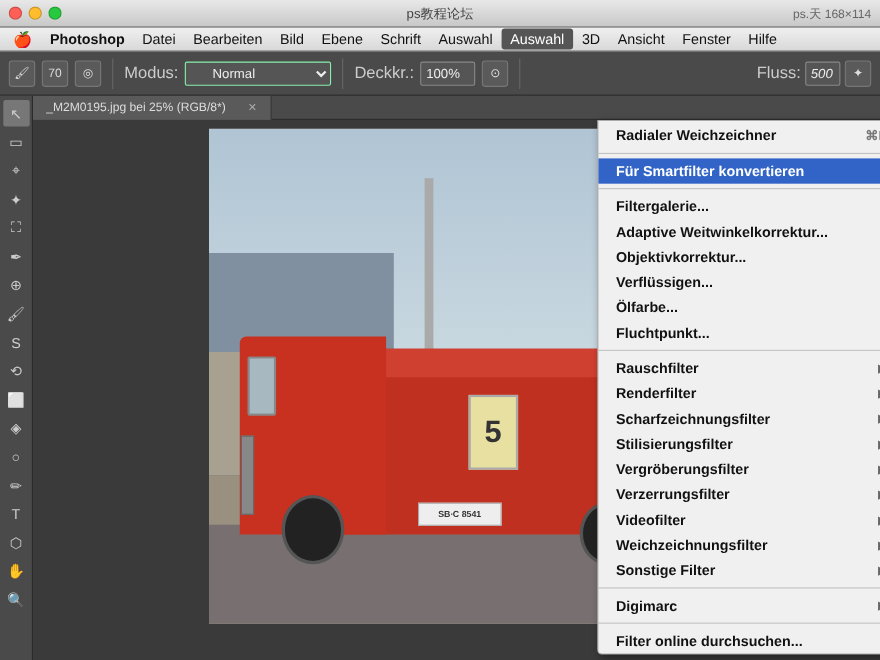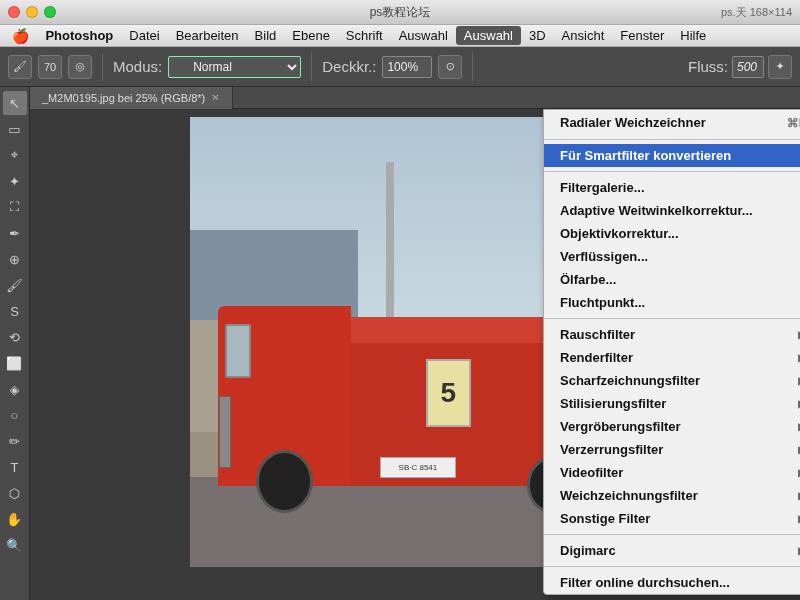--- a/index.html
+++ b/index.html
@@ -173,21 +173,21 @@
       border-bottom: 1px solid #2a2a2a;
     }
     .canvas-tab {
       height: 22px;
       padding: 0 12px;
       background: #5a5a5a;
       color: #ddd;
       font-size: 11px;
       display: flex;
       align-items: center;
-      gap: 6px;
+      gap: 20px;
       border-right: 1px solid #333;
     }
     .canvas-tab .close-x {
       font-size: 10px;
       color: #aaa;
       cursor: pointer;
     }
     .canvas-image {
       position: absolute;
       top: 30px;
@@ -220,21 +220,21 @@
     .truck-main { position: absolute; bottom: 0; left: 10%; width: 80%; height: 75%; background: #c03020; border-radius: 4px 8px 0 0; }
     .truck-cab { position: absolute; bottom: 0; left: 0; width: 28%; height: 80%; background: #c83020; border-radius: 6px 0 0 0; }
     .truck-roof { position: absolute; top: 0; left: 0; width: 100%; height: 15%; background: #d04030; }
     .truck-windows { position: absolute; top: 10%; left: 5%; width: 20%; height: 30%; background: #a8b8c0; border: 2px solid #888; border-radius: 2px; }
     .truck-number { position: absolute; top: 25%; left: 42%; width: 12%; height: 40%; background: #e8e0a0; display: flex; align-items: center; justify-content: center; font-size: 28px; font-weight: bold; color: #333; border: 2px solid #aaa; }
     .truck-wheel-l { position: absolute; bottom: -12%; left: 8%; width: 12%; height: 28%; background: #222; border-radius: 50%; border: 3px solid #555; }
     .truck-wheel-r { position: absolute; bottom: -12%; right: 10%; width: 12%; height: 28%; background: #222; border-radius: 50%; border: 3px solid #555; }
     .truck-wheel-m { position: absolute; bottom: -12%; right: 25%; width: 10%; height: 25%; background: #222; border-radius: 50%; border: 3px solid #555; }
     .truck-grille { position: absolute; bottom: 10%; left: 1%; width: 9%; height: 40%; background: #888; border: 1px solid #666; }
     .truck-light { position: absolute; top: 2%; left: 5%; width: 8%; height: 8%; background: #4488cc; border-radius: 50%; }
-    .license-plate { position: absolute; bottom: 5%; left: 30%; width: 20%; height: 12%; background: #eee; border: 1px solid #aaa; display: flex; align-items: center; justify-content: center; font-size: 8px; color: #333; font-weight: normal; }
+    .license-plate { position: absolute; bottom: 5%; left: 30%; width: 20%; height: 12%; background: #eee; border: 1px solid #aaa; display: flex; align-items: center; justify-content: center; font-size: 8px; color: #333; font-weight: bold; }
 
     
     .watermark {
       position: absolute;
       bottom: 20px;
       right: 20px;
       color: rgba(255,200,0,0.8);
       font-size: 14px;
       font-weight: bold;
       text-shadow: 1px 1px 2px rgba(0,0,0,0.5);

